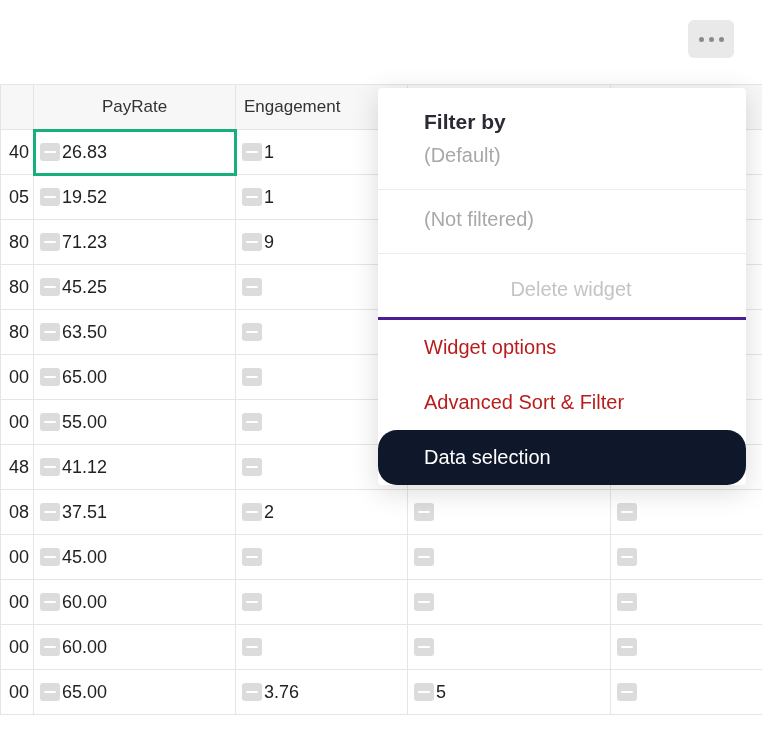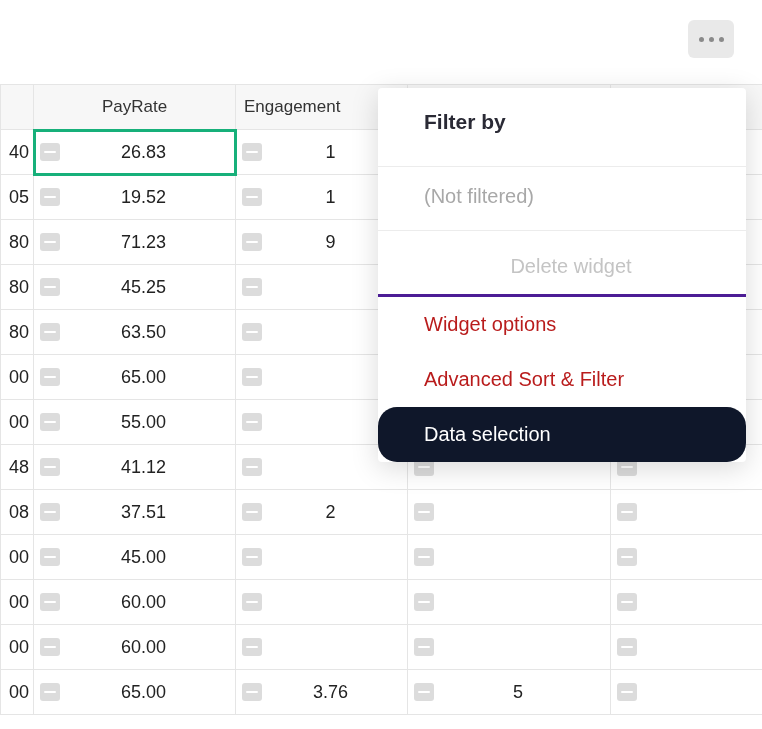--- a/index.html
+++ b/index.html
@@ -39,21 +39,21 @@
     overflow: hidden;
   }
   .th-payrate { text-align: center; padding-left: 0; }
   .col-a { width: 33px; }
   .col-b { width: 202px; }
   .col-c { width: 172px; }
   .col-d { width: 203px; }
   .col-e { width: 152px; }
   td.num {
     position: relative;
-    text-align: center;
+    text-align: left;
     font-size: 18px;
     color: #222;
     padding-right: 10px;
     white-space: nowrap;
   }
   td.num .val { padding-left: 28px; display: inline-block; }
   td.colA {
     text-align: right;
     font-size: 18px;
     color: #222;
@@ -266,20 +266,21 @@
 
 <div class="menu-btn">
   <span></span>
   <span></span>
   <span></span>
 </div>
 
 <div class="popover">
   <div class="pop-section">
     <div class="pop-title">Filter by</div>
+    <div class="pop-sub">(Default)</div>
   </div>
   <div class="pop-section">
     <div class="pop-sub">(Not filtered)</div>
   </div>
   <div class="pop-item disabled">Delete widget</div>
   <div class="pop-item">Widget options</div>
   <div class="pop-item">Advanced Sort &amp; Filter</div>
   <div class="pop-item active">Data selection</div>
 </div>
 

